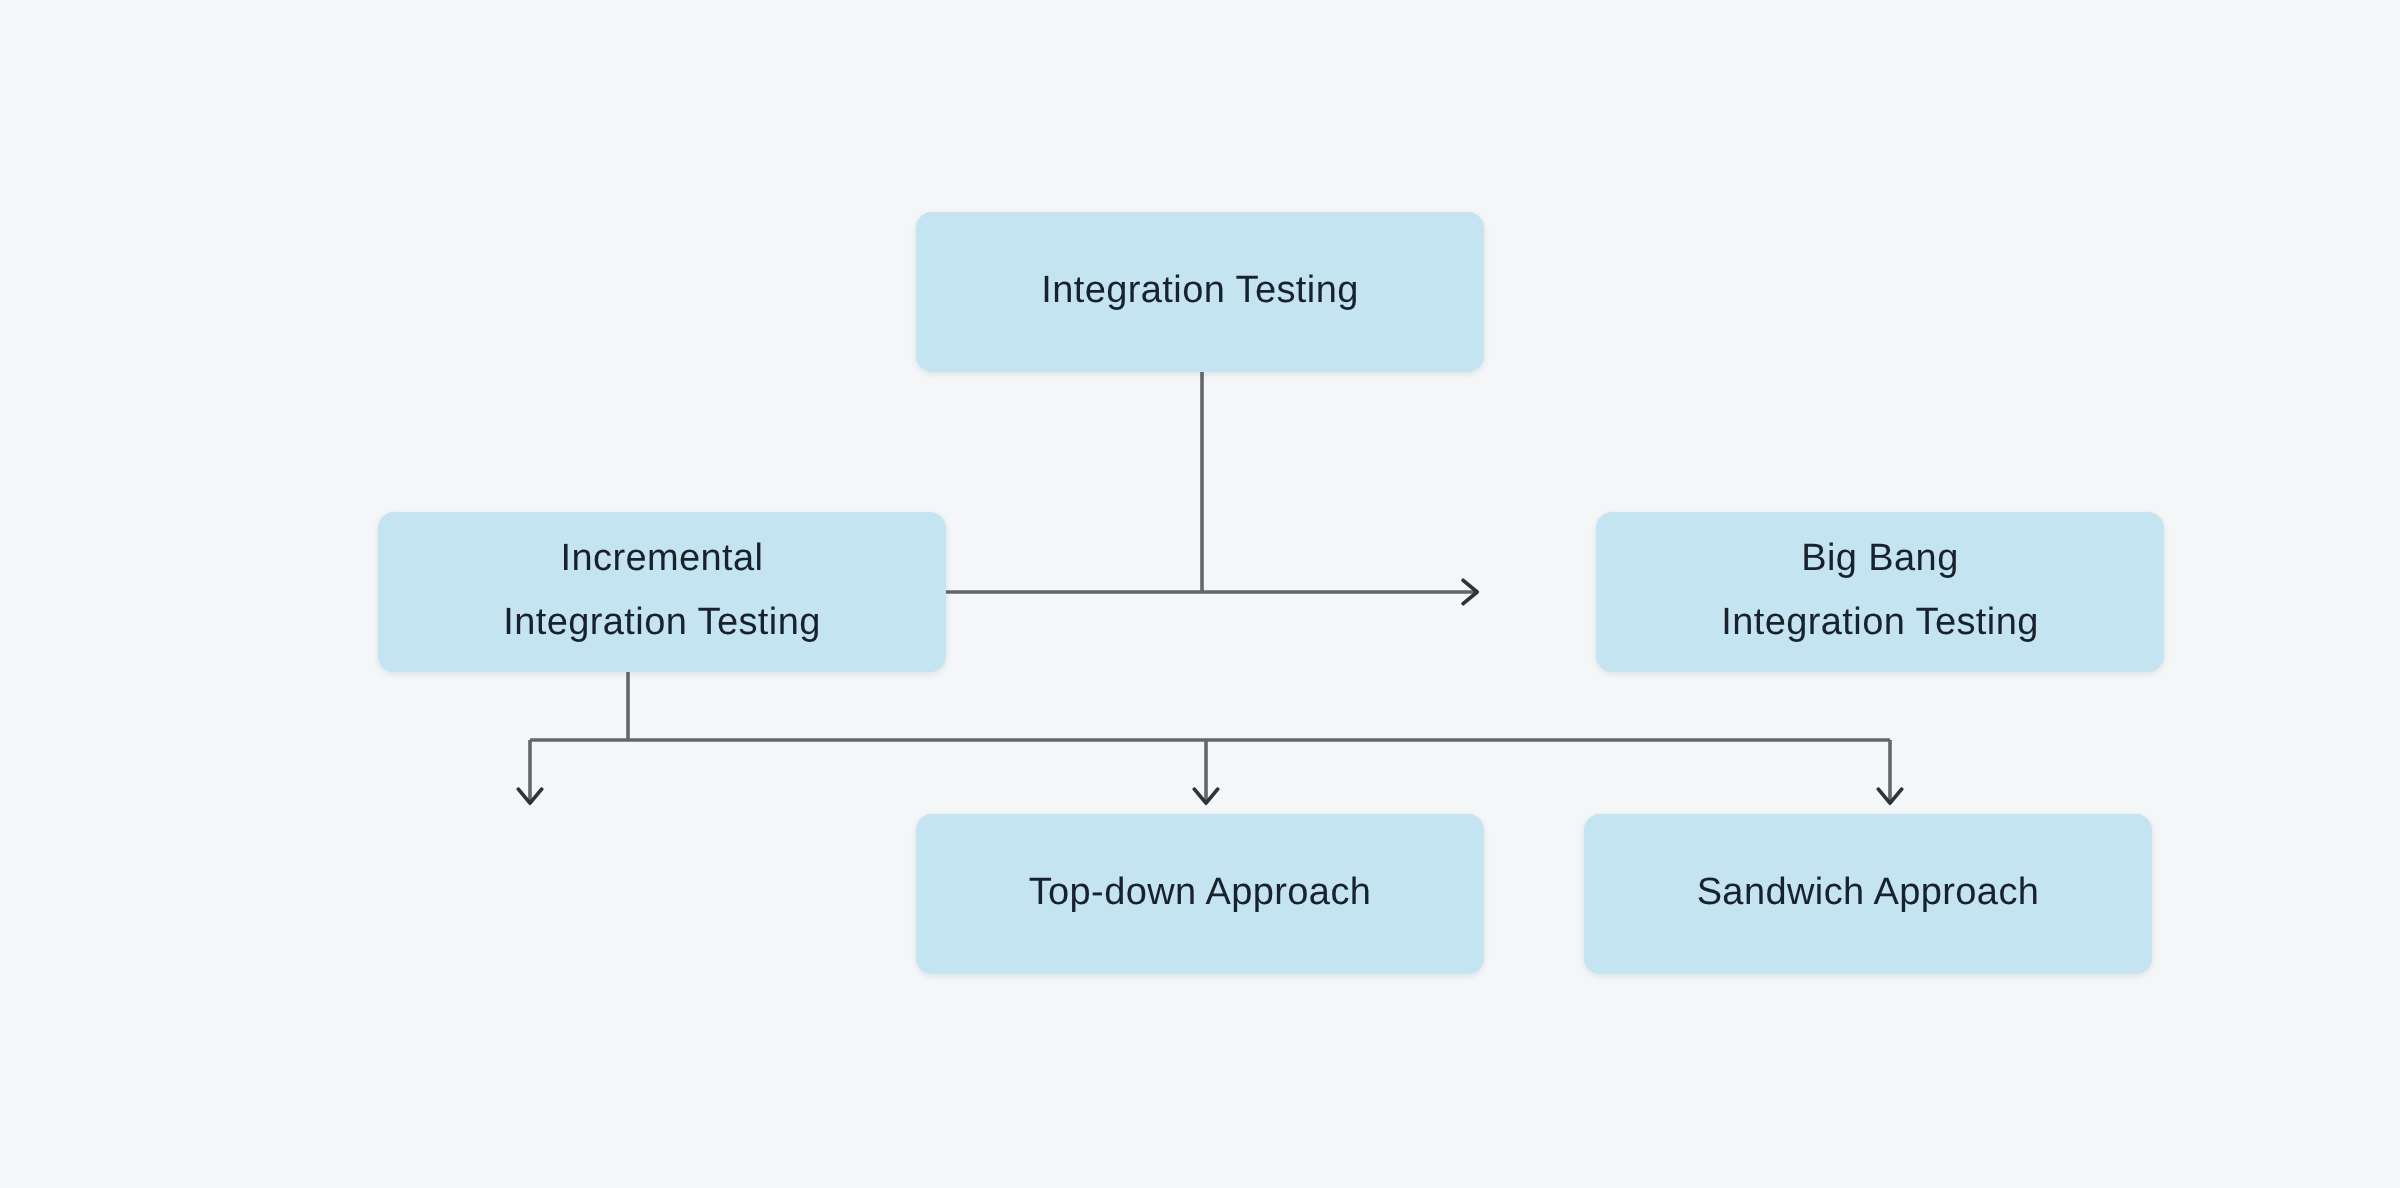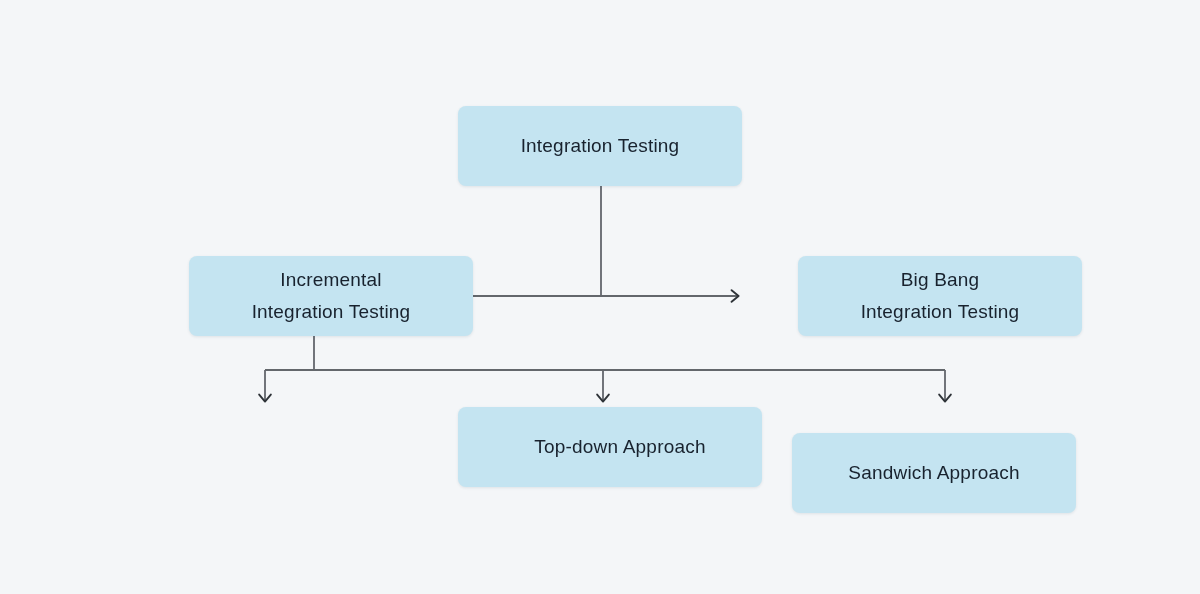--- a/index.html
+++ b/index.html
@@ -46,22 +46,22 @@
     line-height: 32px;
     white-space: pre-line;
     letter-spacing: 0.2px;
     text-align: center;
   }
   
   .pos-root       { left: 458px; top: 106px; }
   .pos-incremental{ left: 173px; top: 256px; margin-left: 16px; }
   .pos-bigbang    { left: 778px; top: 256px; margin-left: 20px; }
   .pos-bottomup   { left: 123px; top: 407px; }
-  .pos-topdown    { left: 458px; top: 407px; padding-left: 20px; }
-  .pos-sandwich   { left: 792px; top: 407px; margin-top: 26px; }
+  .pos-topdown    { left: 458px; top: 407px; }
+  .pos-sandwich   { left: 792px; top: 407px; }
 </style>
 </head>
 <body>
 
 <div class="canvas">
 
   <svg class="connector-layer" viewBox="0 0 1200 594" xmlns="http://www.w3.org/2000/svg">
     <defs>
       <marker id="chevron" markerUnits="userSpaceOnUse" markerWidth="14" markerHeight="14" viewBox="0 0 12 12" refX="6.5" refY="6" orient="auto">
         <path d="M1 1 L7 6 L1 11" fill="none" stroke="var(--arrow, #2e3338)" stroke-width="1.6" stroke-linecap="round" stroke-linejoin="round"></path>

